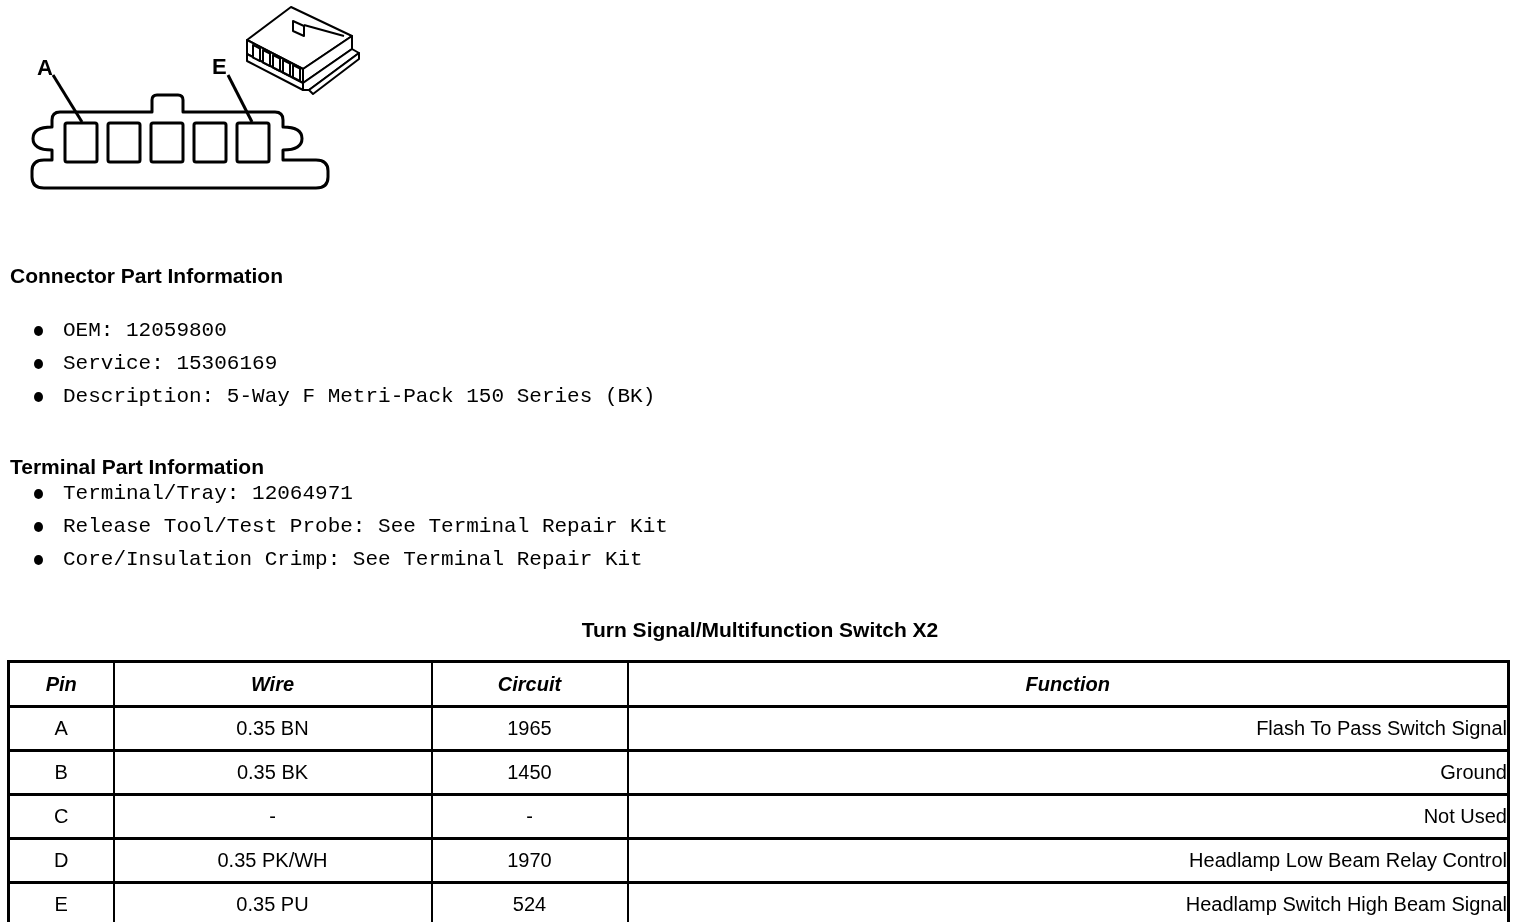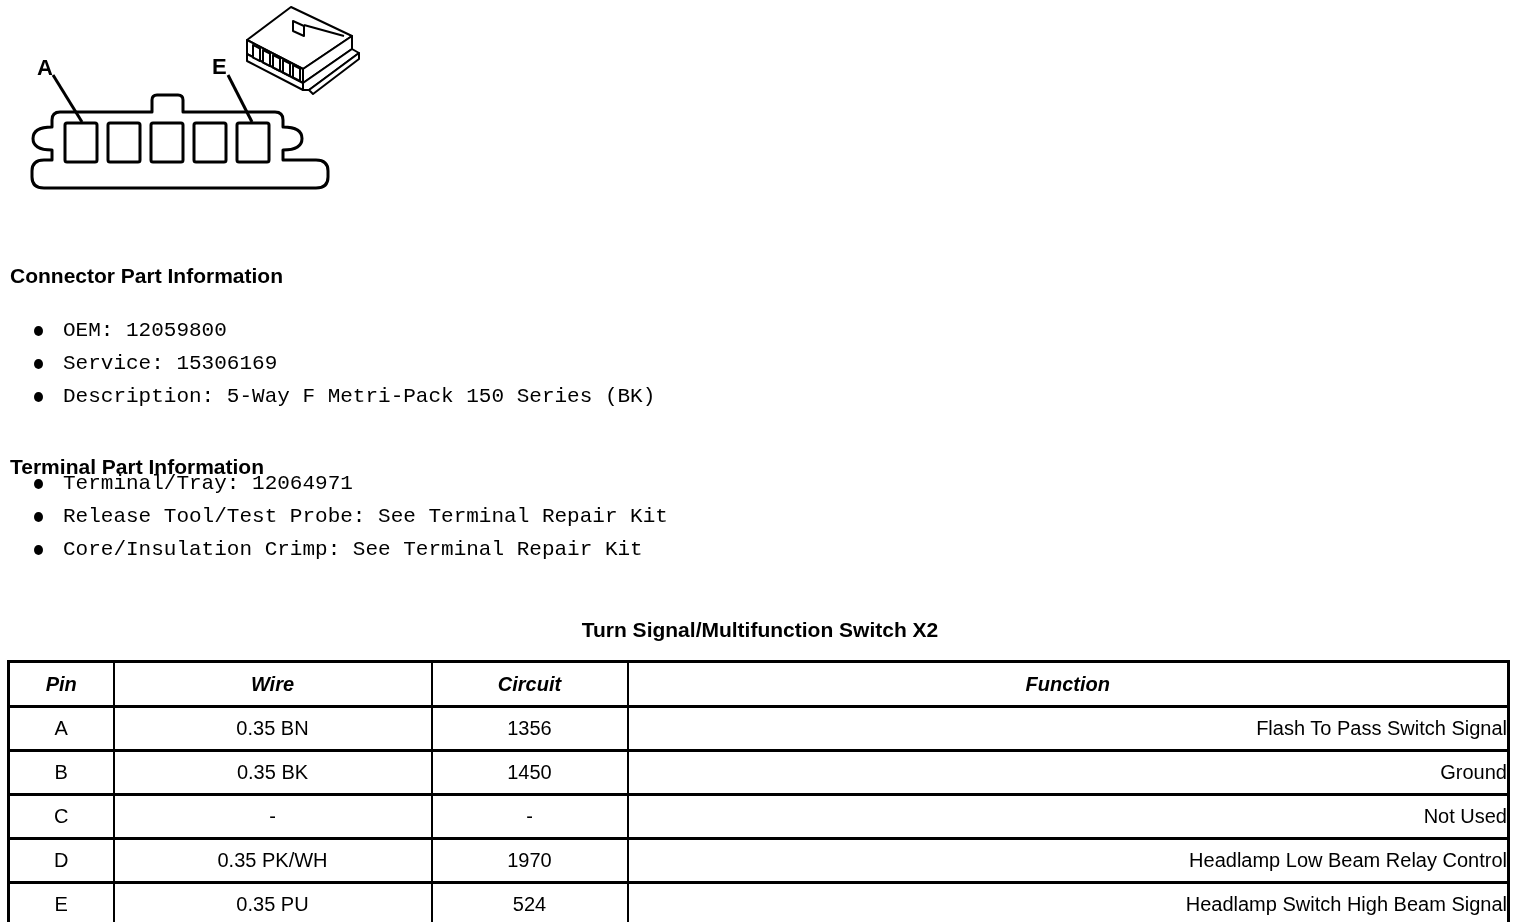--- a/index.html
+++ b/index.html
@@ -41,21 +41,21 @@
   #terminal-heading  { top: 427px; margin-top: 28px; }
   
   .bullet-list {
     position: absolute;
     left: 10px;
     margin: 0;
     padding: 0;
     list-style: none;
   }
   #connector-list { top: 314px; }
-  #terminal-list  { top: 467px; text-align: right; }
+  #terminal-list  { top: 477px; text-align: right; }
   .bullet-list li {
     display: flex;
     align-items: center;
     height: 33px;
     font-size: 21px;
     white-space: nowrap;
     font-family: Liberation Mono, monospace;
   }
   .bullet-dot {
     display: inline-block;
@@ -206,21 +206,21 @@
         <th>Pin</th>
         <th>Wire</th>
         <th>Circuit</th>
         <th>Function</th>
       </tr>
     </thead>
     <tbody>
       <tr>
         <td>A</td>
         <td>0.35 BN</td>
-        <td>1356</td>
+        <td>1965</td>
         <td class="fn">Flash To Pass Switch Signal</td>
       </tr>
       <tr>
         <td>B</td>
         <td>0.35 BK</td>
         <td>1450</td>
         <td class="fn">Ground</td>
       </tr>
       <tr>
         <td>C</td>

